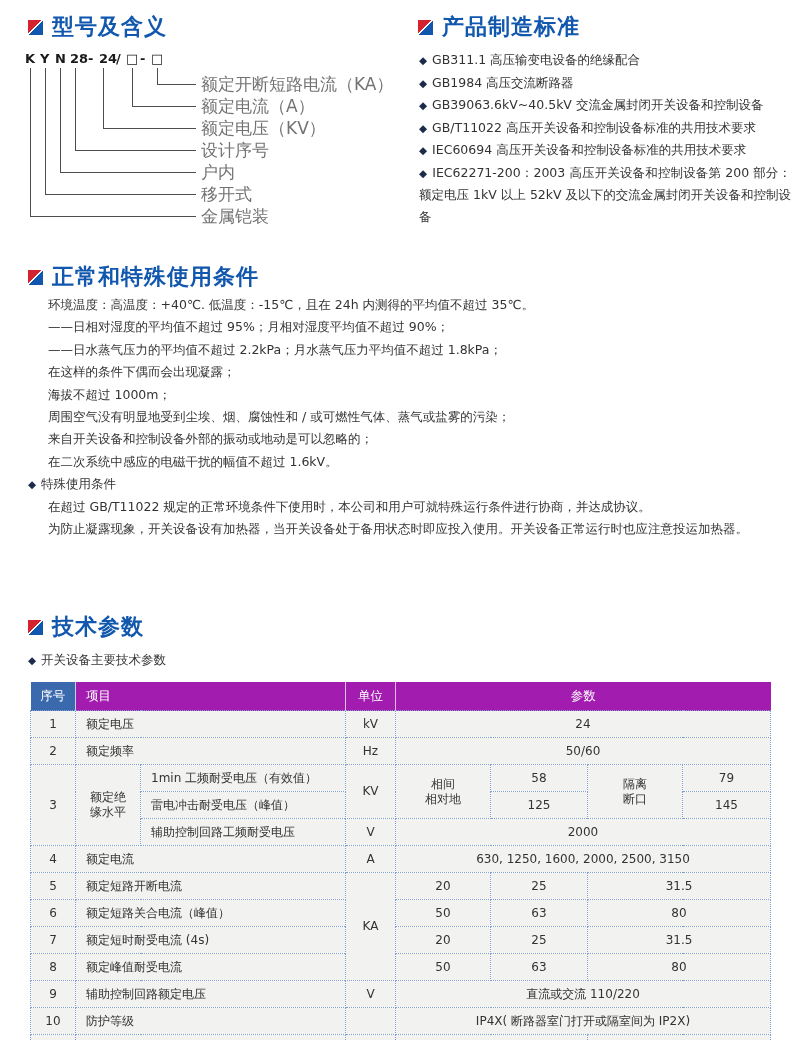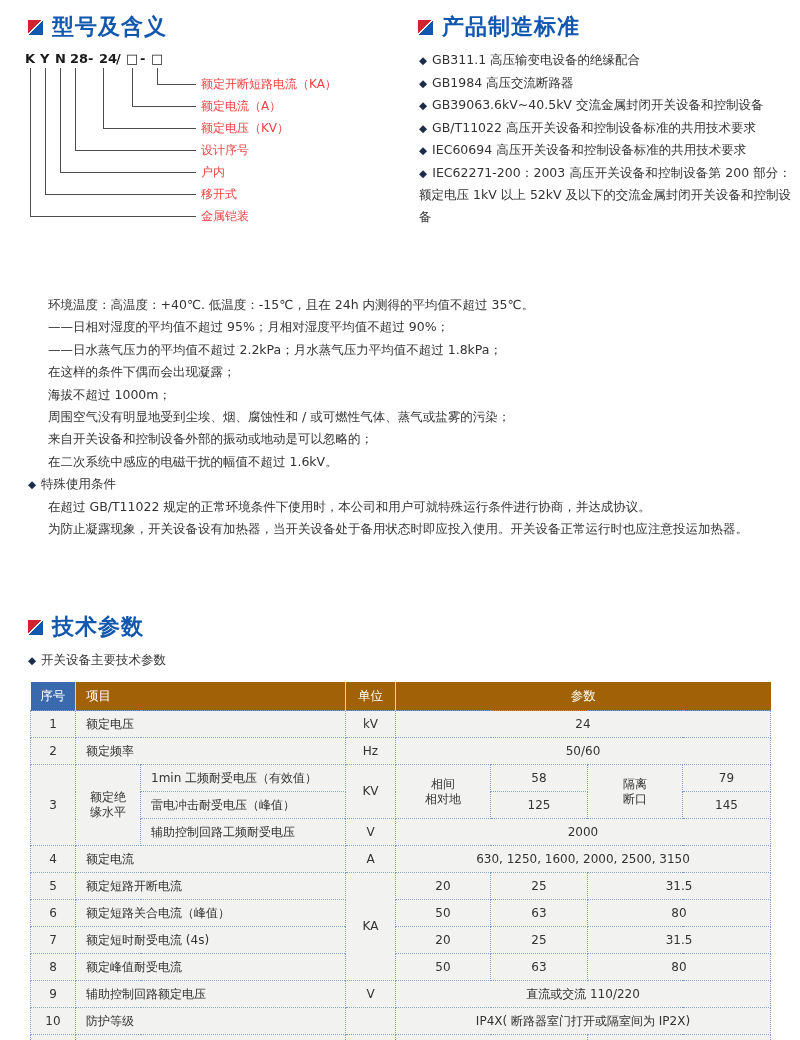--- a/index.html
+++ b/index.html
@@ -12,38 +12,38 @@
         background:linear-gradient(135deg,#d2232e 44%,#ffffff 44%,#ffffff 52%,#1157ae 52%);}
   .sec-title{font-size:22px;font-weight:700;color:#1157ae;letter-spacing:1px;white-space:nowrap;}
   #hdr-model{left:28px;top:12px;}
   #hdr-standards{left:418px;top:12px;}
   #hdr-cond{left:28px;top:262px;}
   #hdr-params{left:28px;top:612px;font-family:Liberation Serif, serif;}
 
   
   .mc{position:absolute;top:52px;font-size:13px;font-weight:600;color:#1a1a1a;line-height:14px;}
   .conn{position:absolute;border-left:1px solid #4d4d4d;border-bottom:1px solid #4d4d4d;}
-  .mlabel{position:absolute;left:201px;font-size:12px;color:#ef4444;white-space:nowrap;line-height:18px;}
+  .mlabel{position:absolute;left:201px;font-size:17px;color:#737373;white-space:nowrap;line-height:18px;}
 
   
   .std-list{position:absolute;left:419px;top:49px;width:372px;}
   .std-item{font-size:12.5px;color:#333;line-height:21.5px;text-align:justify;}
   .dia{color:#1c2b4a;font-size:10.5px;margin-right:5px;}
 
   
   .cond-body{position:absolute;left:28px;top:294px;width:762px;}
   .cond-line{font-size:12.5px;color:#333;line-height:22.4px;white-space:nowrap;}
   .cond-line.ind{padding-left:20px;}
 
   
   .sub-bullet{position:absolute;left:28px;top:652px;font-size:12.5px;color:#333;}
 
   table.params{position:absolute;left:30px;top:682px;width:740px;
         border-collapse:collapse;table-layout:fixed;}
-  .params th{background:#a16207;color:#fff;font-weight:400;font-size:12.5px;height:28px;
+  .params th{background:#a21caf;color:#fff;font-weight:400;font-size:12.5px;height:28px;
         text-align:center;border-right:1px solid rgba(255,255,255,.7);padding:0;}
   .params th.first{background:#3a69ae;}
   .params th.last{border-right:none;}
   .params th.left{text-align:left;padding-left:10px;}
   .params td{background:#f2f2f1;border:1px dotted #7d9ece;font-size:12px;color:#333;
         height:24px;text-align:center;padding:1px 3px;line-height:1.2;white-space:nowrap;overflow:hidden;}
   .params td.item{text-align:left;padding-left:10px;}
   .twoline div{line-height:1.25;}
 </style>
 </head>
@@ -91,20 +91,24 @@
   </div>
   <div class="std-list">
     <div class="std-item"><span class="dia">◆</span><span>GB311.1 高压输变电设备的绝缘配合</span></div>
     <div class="std-item"><span class="dia">◆</span><span>GB1984 高压交流断路器</span></div>
     <div class="std-item"><span class="dia">◆</span><span>GB39063.6kV~40.5kV 交流金属封闭开关设备和控制设备</span></div>
     <div class="std-item"><span class="dia">◆</span><span>GB/T11022 高压开关设备和控制设备标准的共用技术要求</span></div>
     <div class="std-item"><span class="dia">◆</span><span>IEC60694 高压开关设备和控制设备标准的共用技术要求</span></div>
     <div class="std-item"><span class="dia">◆</span><span>IEC62271-200：2003 高压开关设备和控制设备第 200 部分：额定电压 1kV 以上 52kV 及以下的交流金属封闭开关设备和控制设备</span></div>
   </div>
 
+  <div class="sec-header" id="hdr-cond">
+    <span class="sec-icon"></span>
+    <span class="sec-title">正常和特殊使用条件</span>
+  </div>
   <div class="cond-body">
     <div class="cond-line ind">环境温度：高温度：+40℃. 低温度：-15℃，且在 24h 内测得的平均值不超过 35℃。</div>
     <div class="cond-line ind">——日相对湿度的平均值不超过 95%；月相对湿度平均值不超过 90%；</div>
     <div class="cond-line ind">——日水蒸气压力的平均值不超过 2.2kPa；月水蒸气压力平均值不超过 1.8kPa；</div>
     <div class="cond-line ind">在这样的条件下偶而会出现凝露；</div>
     <div class="cond-line ind">海拔不超过 1000m；</div>
     <div class="cond-line ind">周围空气没有明显地受到尘埃、烟、腐蚀性和 / 或可燃性气体、蒸气或盐雾的污染；</div>
     <div class="cond-line ind">来自开关设备和控制设备外部的振动或地动是可以忽略的；</div>
     <div class="cond-line ind">在二次系统中感应的电磁干扰的幅值不超过 1.6kV。</div>
     <div class="cond-line"><span class="dia">◆</span><span>特殊使用条件</span></div>

